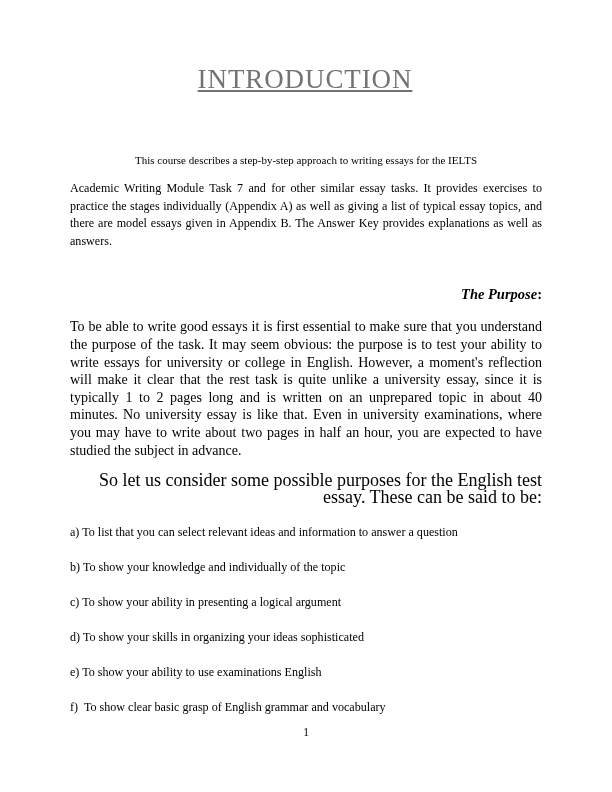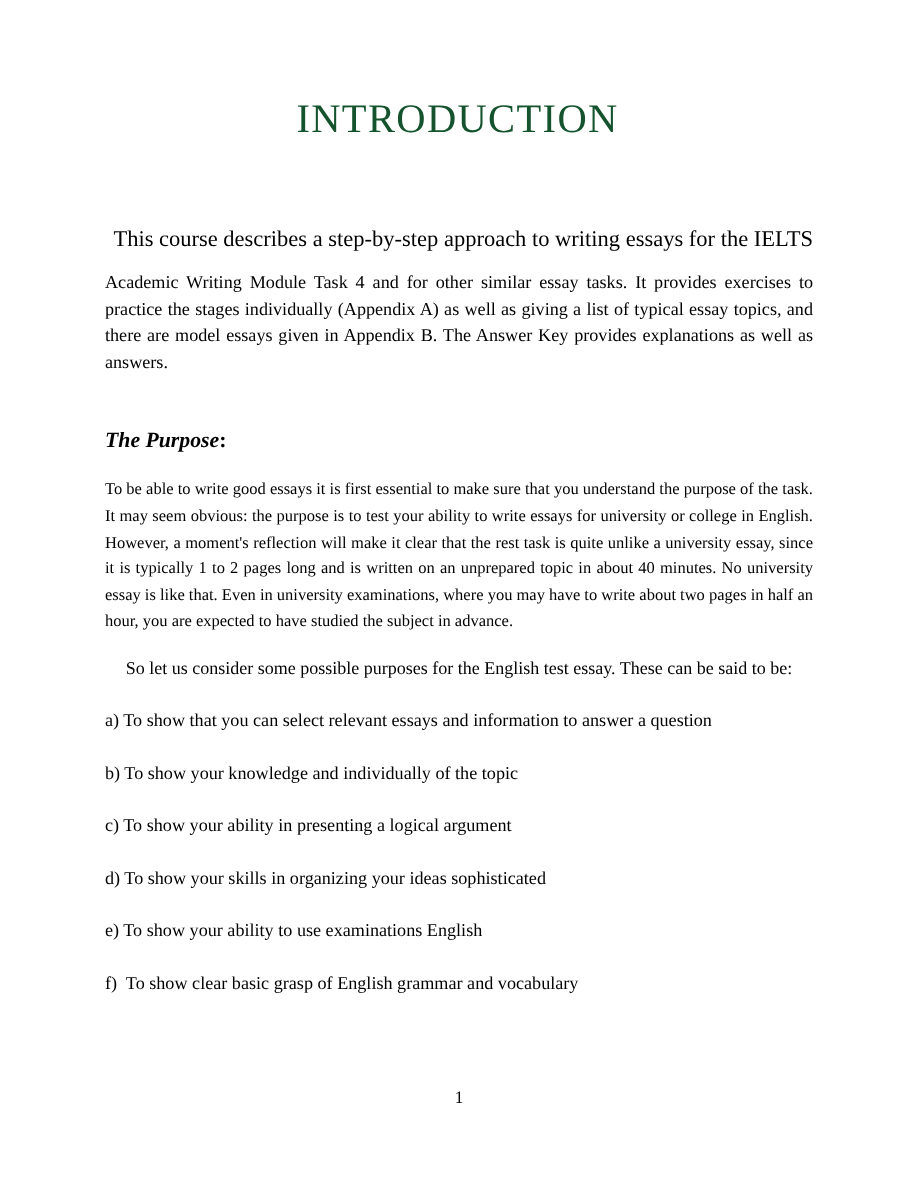--- a/index.html
+++ b/index.html
@@ -34,31 +34,32 @@
 
   .doc-title {
     font-family: "Liberation Serif", "DejaVu Serif", serif;
     font-size: 27px;
     font-weight: 400;
     letter-spacing: 0.9px;
     text-align: center;
     margin: 0 0 0 0;
     padding: 0;
     line-height: 34px;
-    color: #14532d;
+    color: #737373;
     position: relative;
     left: -1px;
+    text-decoration: underline;
   }
 
   .intro-lead {
-    font-size: 15px;
+    font-size: 11px;
     line-height: 17px;
     margin: 0;
     padding: 0;
-    text-align: right;
+    text-align: center;
   }
 
   .lead-wrap {
     margin-top: 56px;
   }
 
   .body-para {
     font-size: 12.1px;
     line-height: 17.6px;
     text-align: justify;
@@ -70,45 +71,46 @@
     margin-top: 11px;
   }
 
   .section-heading {
     font-size: 14.5px;
     font-weight: bold;
     font-style: italic;
     margin: 0;
     padding: 0;
     line-height: 20px;
+    text-align: right;
   }
 
   .heading-wrap {
     margin-top: 34px;
     margin-bottom: 14px;
   }
 
   .section-heading .colon {
     font-style: normal;
     font-weight: bold;
   }
 
   .purpose-para {
-    font-size: 11px;
+    font-size: 14px;
     line-height: 17.6px;
     text-align: justify;
     margin: 0;
   }
 
   .intro-list-lead {
-    font-size: 12px;
+    font-size: 18px;
     line-height: 17px;
     margin: 0;
     margin-top: 13px;
-    text-align: center;
+    text-align: right;
   }
 
   .list {
     margin: 0;
     padding: 0;
     list-style: none;
   }
 
   .list-item {
     font-size: 12.1px;
@@ -134,35 +136,35 @@
 
 <div class="page">
 
   <div class="content">
 
     <h1 class="doc-title">INTRODUCTION</h1>
 
     <div class="lead-wrap">
       <p class="intro-lead">This course describes a step-by-step approach to writing essays for the IELTS</p>
 
-      <p class="body-para gap-para">Academic Writing Module Task 4 and for other similar essay tasks. It provides exercises to practice the stages individually (Appendix A) as well as giving a list of typical essay topics, and there are model essays given in Appendix B. The Answer Key provides explanations as well as answers.</p>
+      <p class="body-para gap-para">Academic Writing Module Task 7 and for other similar essay tasks. It provides exercises to practice the stages individually (Appendix A) as well as giving a list of typical essay topics, and there are model essays given in Appendix B. The Answer Key provides explanations as well as answers.</p>
     </div>
 
     <div class="heading-wrap">
       <div class="section-heading">
         <span>The Purpose</span><span class="colon">:</span>
       </div>
     </div>
 
     <p class="purpose-para">To be able to write good essays it is first essential to make sure that you understand the purpose of the task. It may seem obvious: the purpose is to test your ability to write essays for university or college in English. However, a moment's reflection will make it clear that the rest task is quite unlike a university essay, since it is typically 1 to 2 pages long and is written on an unprepared topic in about 40 minutes. No university essay is like that. Even in university examinations, where you may have to write about two pages in half an hour, you are expected to have studied the subject in advance.</p>
 
     <p class="intro-list-lead">So let us consider some possible purposes for the English test essay. These can be said to be:</p>
 
     <ul class="list">
-      <li class="list-item">a) To show that you can select relevant essays and information to answer a question</li>
+      <li class="list-item">a) To list that you can select relevant ideas and information to answer a question</li>
       <li class="list-item">b) To show your knowledge and individually of the topic</li>
       <li class="list-item">c) To show your ability in presenting a logical argument</li>
       <li class="list-item">d) To show your skills in organizing your ideas sophisticated</li>
       <li class="list-item">e) To show your ability to use examinations English</li>
       <li class="list-item">f)  To show clear basic grasp of English grammar and vocabulary</li>
     </ul>
 
   </div>
 
   <div class="page-number">1</div>

